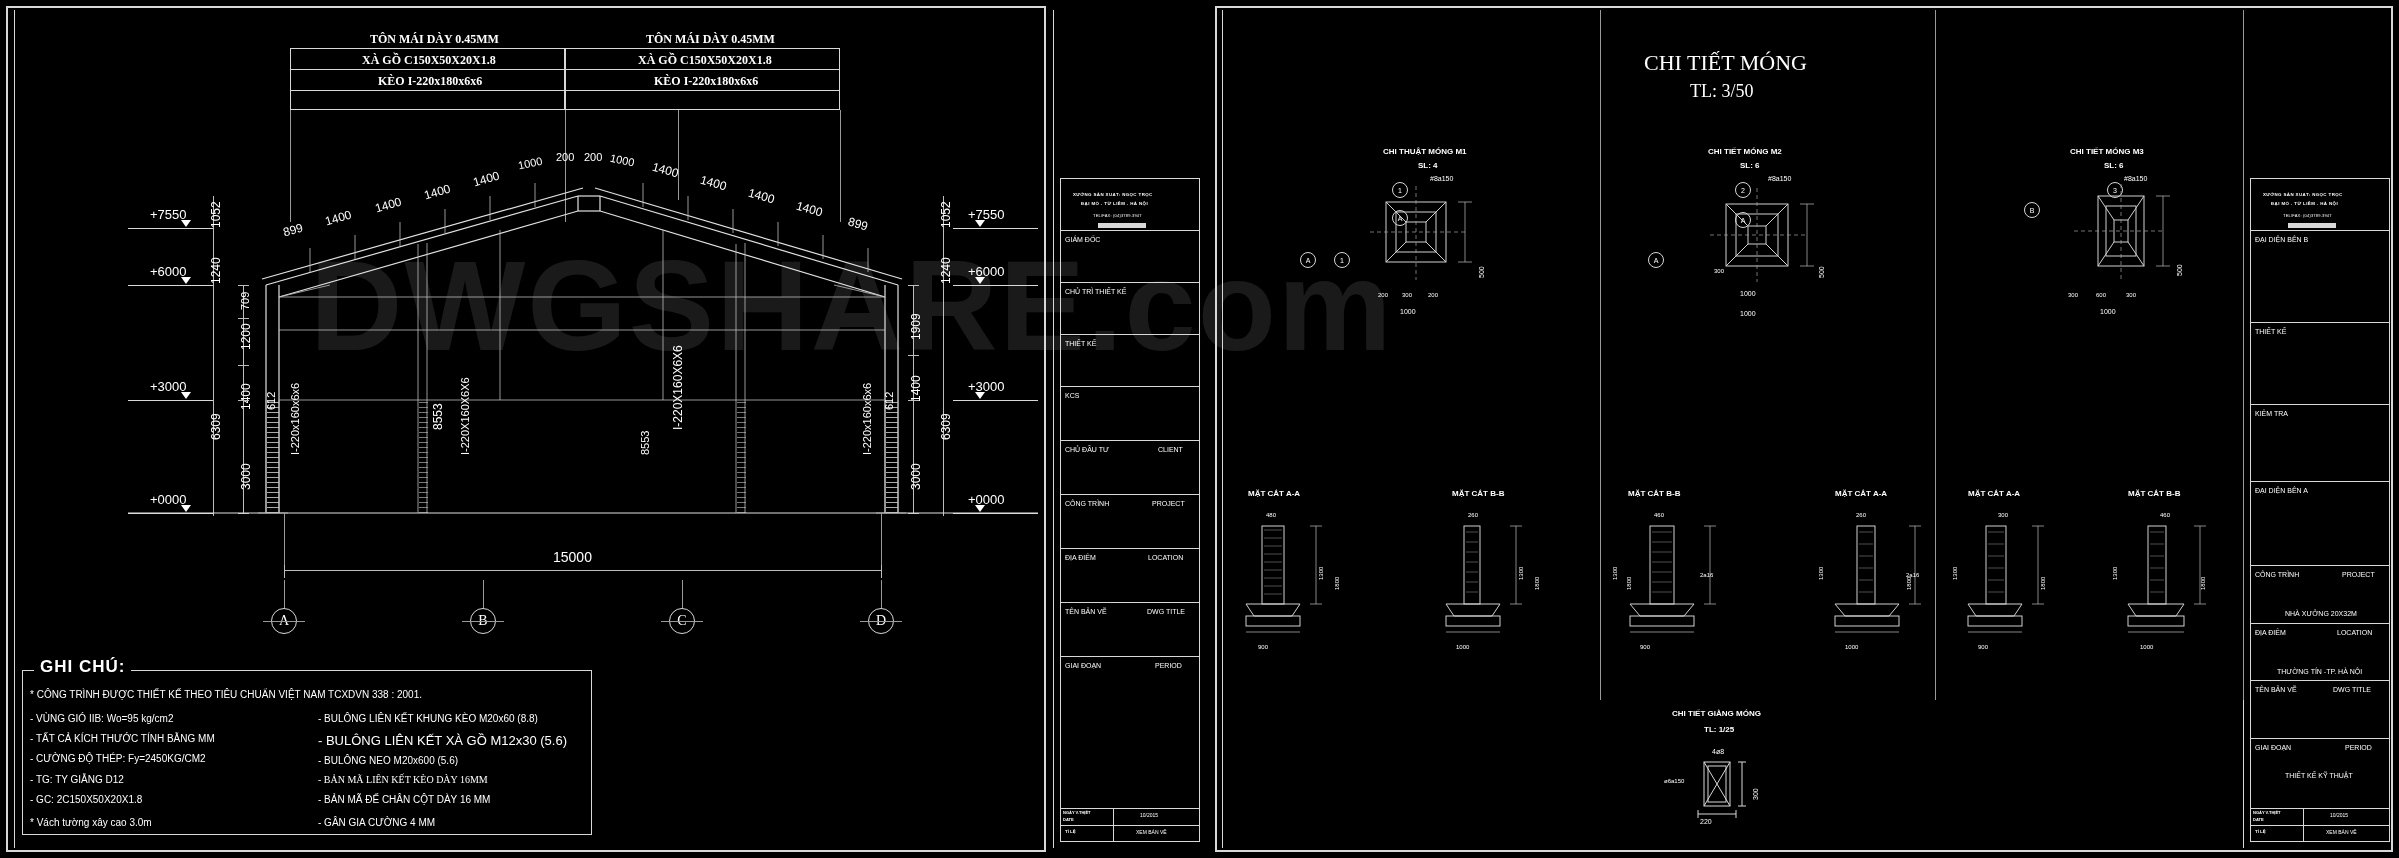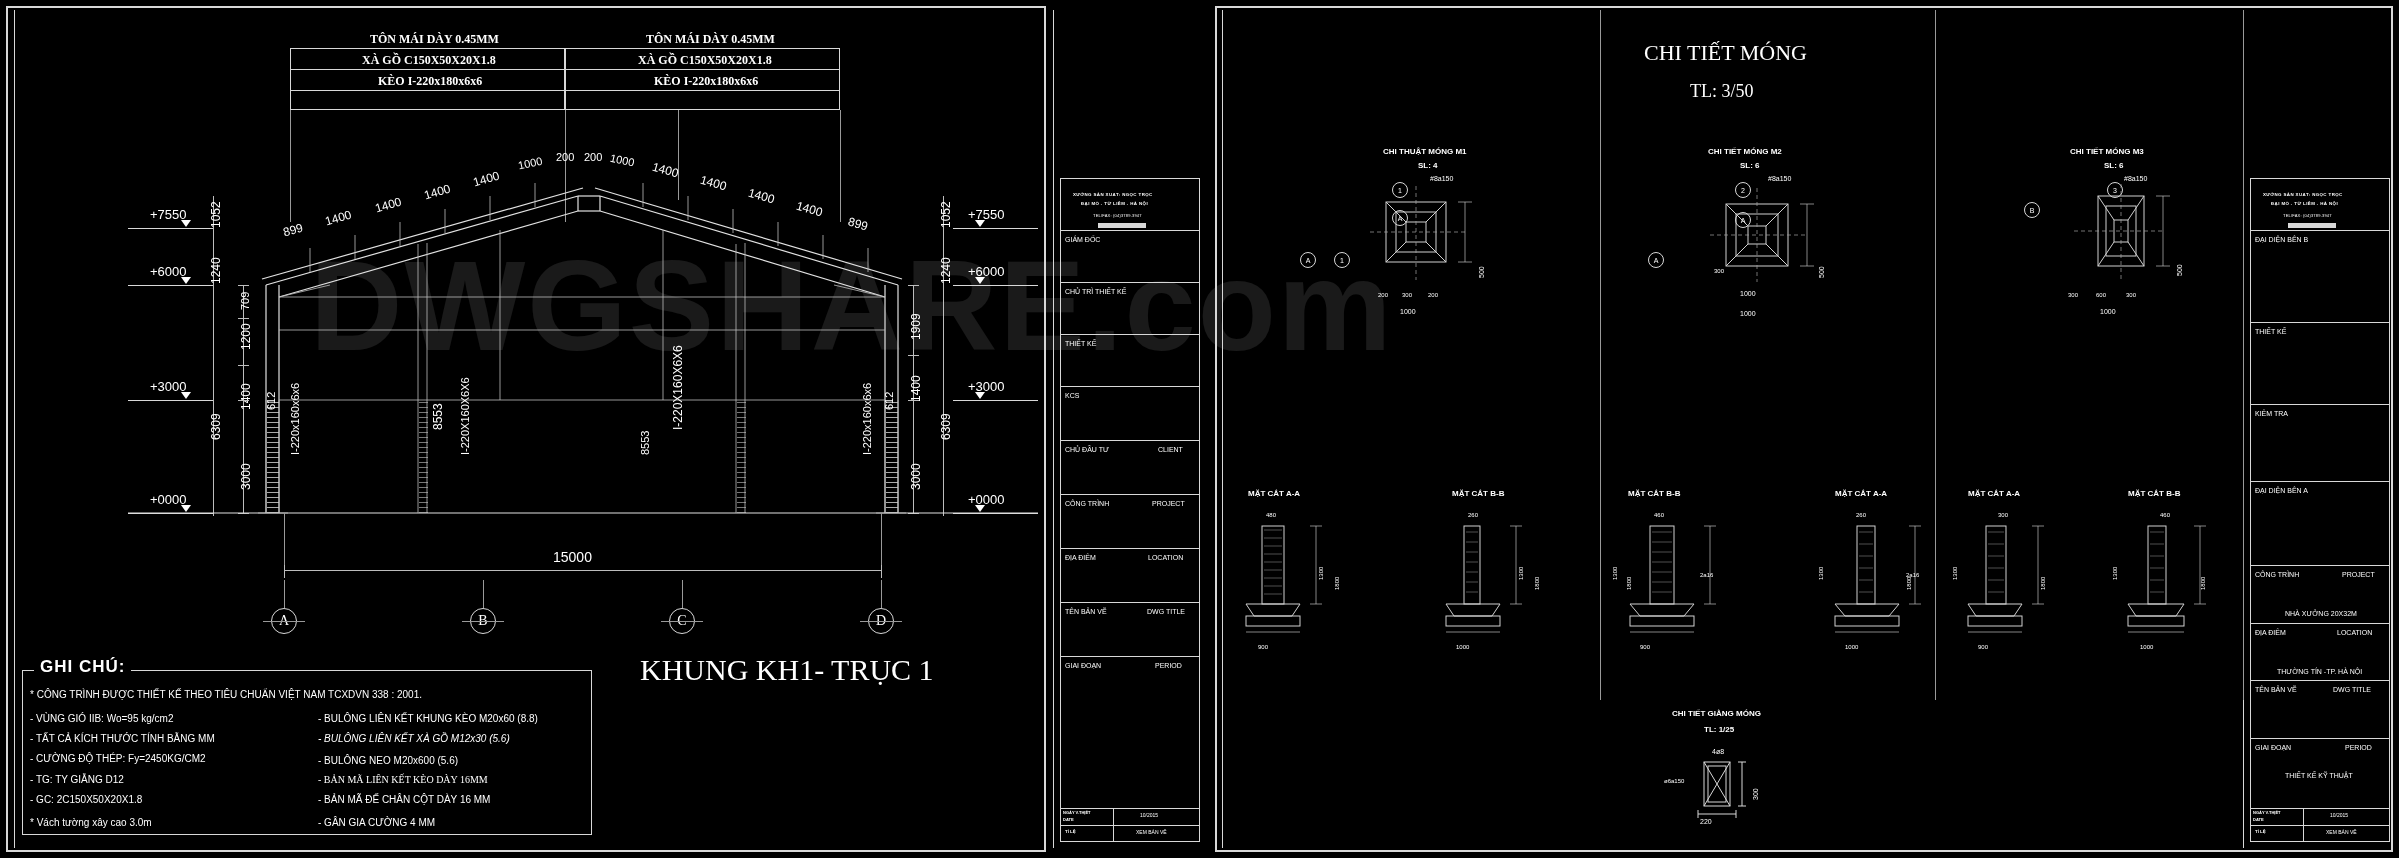--- a/index.html
+++ b/index.html
@@ -257,35 +257,34 @@
   </div>
   <div class="circle" style="left:868px;top:608px;width:26px;height:26px;">
     <span class="txt serif" style="position:static;font-size:14px;">D</span>
   </div>
 
   <div class="ln h thin" style="left:263px;top:621px;width:42px;"></div>
   <div class="ln h thin" style="left:462px;top:621px;width:42px;"></div>
   <div class="ln h thin" style="left:661px;top:621px;width:42px;"></div>
   <div class="ln h thin" style="left:860px;top:621px;width:42px;"></div>
 
-  <div class="txt serif" style="left:640px;top:655px;font-size:30px;">KHUNG KH1- TRỤC 1</div>
 
   <div class="boxb" style="left:22px;top:670px;width:570px;height:165px;"></div>
   <div class="txt mono" style="left:34px;top:658px;font-size:17px;background:#000;padding:0 6px;font-weight:bold;letter-spacing:1px;">GHI CHÚ:</div>
 
   <div class="txt mono" style="left:30px;top:690px;font-size:10px;">* CÔNG TRÌNH ĐƯỢC THIẾT KẾ THEO TIÊU CHUẨN VIỆT NAM TCXDVN 338 : 2001.</div>
   <div class="txt mono" style="left:30px;top:714px;font-size:10px;">- VÙNG GIÓ IIB: Wo=95 kg/cm2</div>
   <div class="txt mono" style="left:30px;top:734px;font-size:10px;">- TẤT CẢ KÍCH THƯỚC TÍNH BẰNG MM</div>
   <div class="txt mono" style="left:30px;top:754px;font-size:10px;">- CƯỜNG ĐỘ THÉP: Fy=2450KG/CM2</div>
   <div class="txt mono" style="left:30px;top:775px;font-size:10px;">  - TG: TY GIẰNG D12</div>
   <div class="txt mono" style="left:30px;top:795px;font-size:10px;">  - GC: 2C150X50X20X1.8</div>
   <div class="txt mono" style="left:30px;top:818px;font-size:10px;">* Vách tường xây cao 3.0m</div>
 
   <div class="txt mono" style="left:318px;top:714px;font-size:10px;">- BULÔNG LIÊN KẾT KHUNG KÈO M20x60 (8.8)</div>
-  <div class="txt mono" style="left:318px;top:734px;font-size:10px;font-style:italic;">- BULÔNG LIÊN KẾT XÀ GỒ M12x30 (5.6)</div>
+  <div class="txt mono" style="left:318px;top:734px;font-size:13px;">- BULÔNG LIÊN KẾT XÀ GỒ M12x30 (5.6)</div>
   <div class="txt mono" style="left:318px;top:756px;font-size:10px;">- BULÔNG NEO M20x600 (5.6)</div>
   <div class="txt mono" style="left:318px;top:775px;font-size:10px;font-family:Liberation Serif, serif;">- BẢN MÃ LIÊN KẾT KÈO DÀY 16MM</div>
   <div class="txt mono" style="left:318px;top:795px;font-size:10px;">- BẢN MÃ ĐẾ CHÂN CỘT DÀY 16 MM</div>
   <div class="txt mono" style="left:318px;top:818px;font-size:10px;">- GÂN GIA CƯỜNG 4 MM</div>
 
   <div class="boxb" style="left:1060px;top:178px;width:140px;height:664px;"></div>
   <div class="txt mono" style="left:1073px;top:193px;font-size:4.4px;letter-spacing:.4px;font-weight:bold;">XƯỞNG SẢN XUẤT: NGỌC TRỌC</div>
   <div class="txt mono" style="left:1081px;top:202px;font-size:4.4px;letter-spacing:.4px;font-weight:bold;">ĐẠI MỖ - TỪ LIÊM - HÀ NỘI</div>
   <div class="txt mono" style="left:1093px;top:214px;font-size:4px;letter-spacing:.2px;">TEL/FAX: (04)3789.3947</div>
   <div class="ln h" style="left:1098px;top:223px;width:48px;height:5px;"></div>
@@ -316,21 +315,21 @@
 
   <div class="ln h" style="left:1060px;top:808px;width:140px;"></div>
   <div class="ln h" style="left:1060px;top:825px;width:140px;"></div>
   <div class="ln v" style="left:1113px;top:808px;height:34px;"></div>
   <div class="txt mono" style="left:1063px;top:811px;font-size:4px;font-weight:bold;">NGÀY V.THỊẾT</div>
   <div class="txt mono" style="left:1063px;top:818px;font-size:4px;font-weight:bold;">DATE</div>
   <div class="txt mono" style="left:1140px;top:813px;font-size:5px;">10/2015</div>
   <div class="txt mono" style="left:1065px;top:830px;font-size:4.4px;font-weight:bold;">TỈ LỆ</div>
   <div class="txt mono" style="left:1136px;top:830px;font-size:5px;">XEM BẢN VẼ</div>
 
-  <div class="txt serif" style="left:1644px;top:42px;font-size:22px;">CHI TIẾT MÓNG</div>
+  <div class="txt serif" style="left:1644px;top:52px;font-size:22px;">CHI TIẾT MÓNG</div>
   <div class="txt serif" style="left:1690px;top:82px;font-size:18px;">TL: 3/50</div>
 
   <div class="txt mono" style="left:1383px;top:148px;font-size:8px;font-weight:bold;">CHI THUẬT MÓNG M1</div>
   <div class="txt mono" style="left:1418px;top:162px;font-size:8px;font-weight:bold;">SL: 4</div>
 
   <div class="circle" style="left:1392px;top:182px;width:16px;height:16px;">
     <span class="txt mono" style="position:static;font-size:7px;">1</span>
   </div>
   <div class="circle" style="left:1392px;top:210px;width:16px;height:16px;">
     <span class="txt mono" style="position:static;font-size:7px;">A</span>

